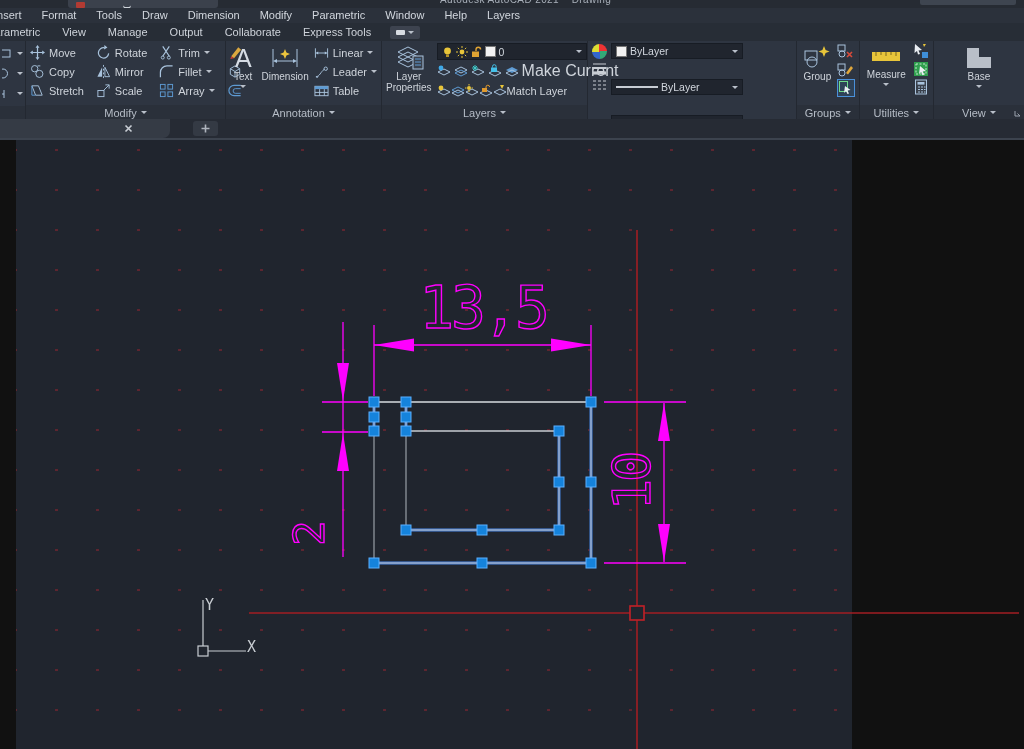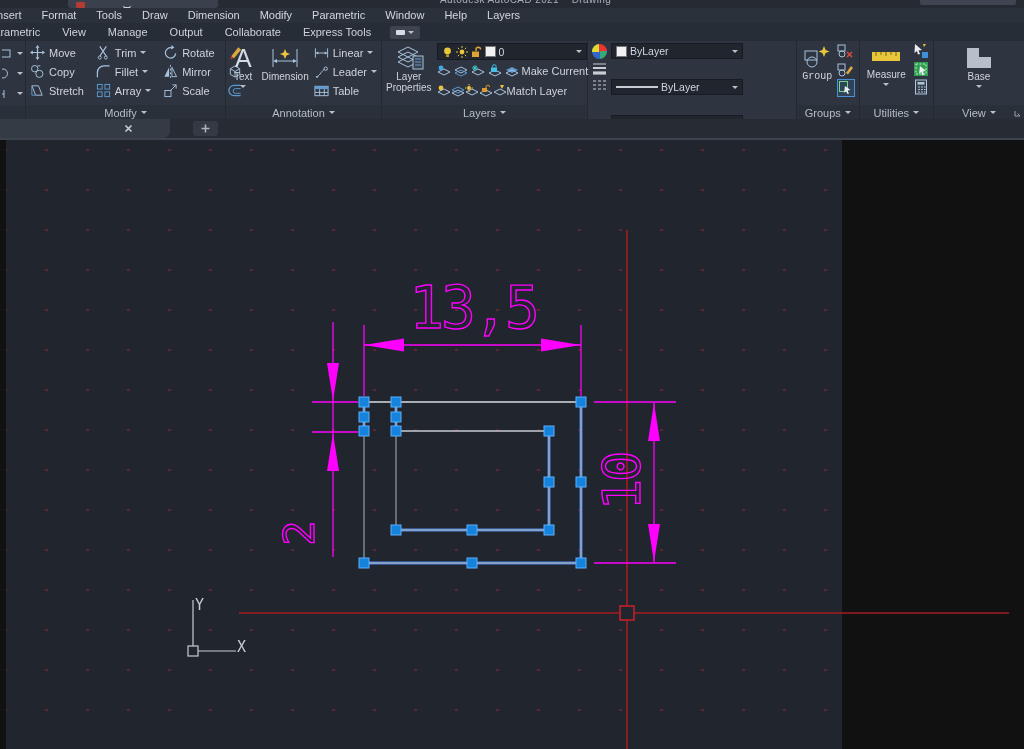--- a/index.html
+++ b/index.html
@@ -44,21 +44,21 @@
   .swatch{width:9px;height:9px;background:#f2f2f2;border:1px solid #777;}
   .flexsp{flex:1;}
   .lwline{height:2px;background:#c8cdd4;width:42px;}
   
   #filetabs{top:119px;left:0;width:1024px;height:21px;background:#262b34;}
   #filetab{left:-30px;top:0;width:200px;height:19px;background:#353b45;border-radius:0 0 7px 0;}
   #newtab{left:193px;top:2px;width:25px;height:15px;background:#343a44;border-radius:3px;
       display:flex;align-items:center;justify-content:center;}
   #tabbar-bottom{left:0;top:19px;width:1024px;height:2px;background:#3c434e;}
   
-  #canvas{top:140px;left:6px;width:836px;height:609px;background:#20252e;
+  #canvas{top:140px;left:16px;width:836px;height:609px;background:#20252e;
      background-image:radial-gradient(circle,#5f2530 1.1px,transparent 1.5px);
      background-size:41px 40px;background-position:20px 30px;}
   #draw{position:absolute;left:0;top:0;}
   text.dim{font-family:"DejaVu Sans Mono",monospace;fill:none;stroke:#ff00ff;stroke-width:1.4px;}
   text.ucs{font-family:"DejaVu Sans Mono",monospace;fill:#c8cdd2;font-size:15px;}
 </style>
 </head>
 <body>
 
 <div id="titlebar" class="abs">
@@ -147,20 +147,44 @@
           <svg class="ic" width="15" height="15" viewBox="0 0 16 16">
             <path d="M2 3l7 0 4 10H6z" fill="none" stroke="#a9c3dd"></path>
               <path d="M2 3v10h4" fill="none" stroke="#5e9bd3"></path>
             </svg>
           <span>Stretch</span>
         </div>
       </div>
       <div class="grid3">
         <div class="row-btn">
           <svg class="ic" width="15" height="15" viewBox="0 0 16 16">
+            <path d="M13.5 9A5.5 5.5 0 1 1 9 3" fill="none" stroke="#a9c3dd" stroke-width="1.3"></path>
+            <path d="M9 0l3.2 2.6L8.6 4.8z" fill="#a9c3dd"></path>
+            </svg>
+          <span>Rotate</span>
+        </div>
+        <div class="row-btn">
+          <svg class="ic" width="15" height="15" viewBox="0 0 16 16">
+            <path d="M6.5 13.5h-5l5-10z" fill="#a9c3dd"></path>
+              <path d="M9.5 13.5h5l-5-10z" fill="none" stroke="#a9c3dd"></path>
+            <path d="M8 1v14" stroke="#a9c3dd" stroke-dasharray="2 2" fill="none"></path>
+            </svg>
+          <span>Mirror</span>
+        </div>
+        <div class="row-btn">
+          <svg class="ic" width="15" height="15" viewBox="0 0 16 16">
+            <rect x="2" y="8" width="6.5" height="6.5" fill="none" stroke="#a9c3dd"></rect>
+            <path d="M8.5 7.5L14 2M14 2h-4M14 2v4" fill="none" stroke="#a9c3dd"></path>
+            </svg>
+          <span>Scale</span>
+        </div>
+      </div>
+      <div class="grid3">
+        <div class="row-btn">
+          <svg class="ic" width="15" height="15" viewBox="0 0 16 16">
             <path d="M4 1.5l7 10.5M11 1.5L4 12" fill="none" stroke="#a9c3dd" stroke-width="1.3"></path>
             <circle cx="4" cy="13.4" r="1.6" fill="none" stroke="#a9c3dd"></circle>
               <circle cx="10.5" cy="13.4" r="1.6" fill="none" stroke="#a9c3dd"></circle>
             </svg>
           <span>Trim</span>
           <span class="cdn"></span>
         </div>
         <div class="row-btn">
           <svg class="ic" width="15" height="15" viewBox="0 0 16 16">
             <path d="M1.5 14V9a7 7 0 0 1 7-7h6" fill="none" stroke="#a9c3dd" stroke-width="1.3"></path>
@@ -170,44 +194,20 @@
         </div>
         <div class="row-btn">
           <svg class="ic" width="15" height="15" viewBox="0 0 16 16">
             <rect x="1.5" y="1.5" width="5" height="5" fill="none" stroke="#5e9bd3"></rect>
               <rect x="9.5" y="1.5" width="5" height="5" fill="none" stroke="#5e9bd3"></rect>
             <rect x="1.5" y="9.5" width="5" height="5" fill="none" stroke="#5e9bd3"></rect>
               <rect x="9.5" y="9.5" width="5" height="5" fill="none" stroke="#5e9bd3"></rect>
             </svg>
           <span>Array</span>
           <span class="cdn"></span>
-        </div>
-      </div>
-      <div class="grid3">
-        <div class="row-btn">
-          <svg class="ic" width="15" height="15" viewBox="0 0 16 16">
-            <path d="M13.5 9A5.5 5.5 0 1 1 9 3" fill="none" stroke="#a9c3dd" stroke-width="1.3"></path>
-            <path d="M9 0l3.2 2.6L8.6 4.8z" fill="#a9c3dd"></path>
-            </svg>
-          <span>Rotate</span>
-        </div>
-        <div class="row-btn">
-          <svg class="ic" width="15" height="15" viewBox="0 0 16 16">
-            <path d="M6.5 13.5h-5l5-10z" fill="#a9c3dd"></path>
-              <path d="M9.5 13.5h5l-5-10z" fill="none" stroke="#a9c3dd"></path>
-            <path d="M8 1v14" stroke="#a9c3dd" stroke-dasharray="2 2" fill="none"></path>
-            </svg>
-          <span>Mirror</span>
-        </div>
-        <div class="row-btn">
-          <svg class="ic" width="15" height="15" viewBox="0 0 16 16">
-            <rect x="2" y="8" width="6.5" height="6.5" fill="none" stroke="#a9c3dd"></rect>
-            <path d="M8.5 7.5L14 2M14 2h-4M14 2v4" fill="none" stroke="#a9c3dd"></path>
-            </svg>
-          <span>Scale</span>
         </div>
       </div>
       <div class="grid3">
         <div class="row-btn">
           <svg class="ic" width="16" height="15" viewBox="0 0 16 16">
             <polygon points="4,12 11.5,2.5 14.5,5 7,14" fill="#dba83f"></polygon>
             <polygon points="4,12 7,14 3,15" fill="#cc3b2f"></polygon>
             </svg>
         </div>
         <div class="row-btn">
@@ -335,21 +335,21 @@
                 <rect x="3" y="3.5" width="6" height="4.5" fill="#45c0e8"></rect>
                 <path d="M4.5 3.5V2.5a1.8 1.8 0 0 1 3.6 0v1" stroke="#45c0e8" fill="none"></path>
               </svg>
             </span>
           <span class="mini">
             <svg class="ic" width="14" height="14" viewBox="0 0 14 14">
                 <polygon points="1,6 7,3 13,6 7,9" fill="#5e9bd3"></polygon>
                 <polygon points="1,9 7,6 13,9 7,12" fill="none" stroke="#a9c3dd"></polygon>
               </svg>
             </span>
-          <span style="font-size:11px;color:#cfd4db;">Make Current</span>
+          <span style="font-size:16px;color:#cfd4db;">Make Current</span>
         </div>
         <div class="row-btn" style="height:18px;gap:0;">
           <span class="mini">
             <svg class="ic" width="14" height="14" viewBox="0 0 14 14">
                 <polygon points="1,8 7,5 13,8 7,11" fill="none" stroke="#a9c3dd"></polygon>
                 <circle cx="4" cy="4" r="2.4" fill="#e8c53a"></circle>
               </svg>
             </span>
           <span class="mini">
             <svg class="ic" width="14" height="14" viewBox="0 0 14 14">
@@ -421,21 +421,21 @@
           <span class="lwline" style="height:1px;"></span>
           <span>ByLayer</span>
           <span class="flexsp"></span>
             <span class="cdn"></span>
         </div>
       </div>
     </div>
   </div>
 
   <div class="panel" style="width:63px;">
-    <div class="panel-body" style="gap:3px;font-family:Liberation Mono, monospace;">
+    <div class="panel-body" style="gap:3px;">
       <div class="bigbtn" style="width:34px;">
         <svg class="ic" width="28" height="26" viewBox="0 0 28 26">
           <rect x="2" y="6" width="12" height="9" fill="none" stroke="#a9c3dd"></rect>
           <circle cx="9" cy="17" r="5" fill="none" stroke="#a9c3dd"></circle>
           <path d="M21 1l1.6 3.9L26.5 6.5l-3.9 1.6L21 12l-1.6-3.9L15.5 6.5l3.9-1.6z" fill="#e8c53a"></path>
           </svg>
         <span>Group</span>
       </div>
       <div class="grid3" style="grid-template-rows:repeat(3,18px);">
         <span class="mini" style="width:16px;height:16px;">

